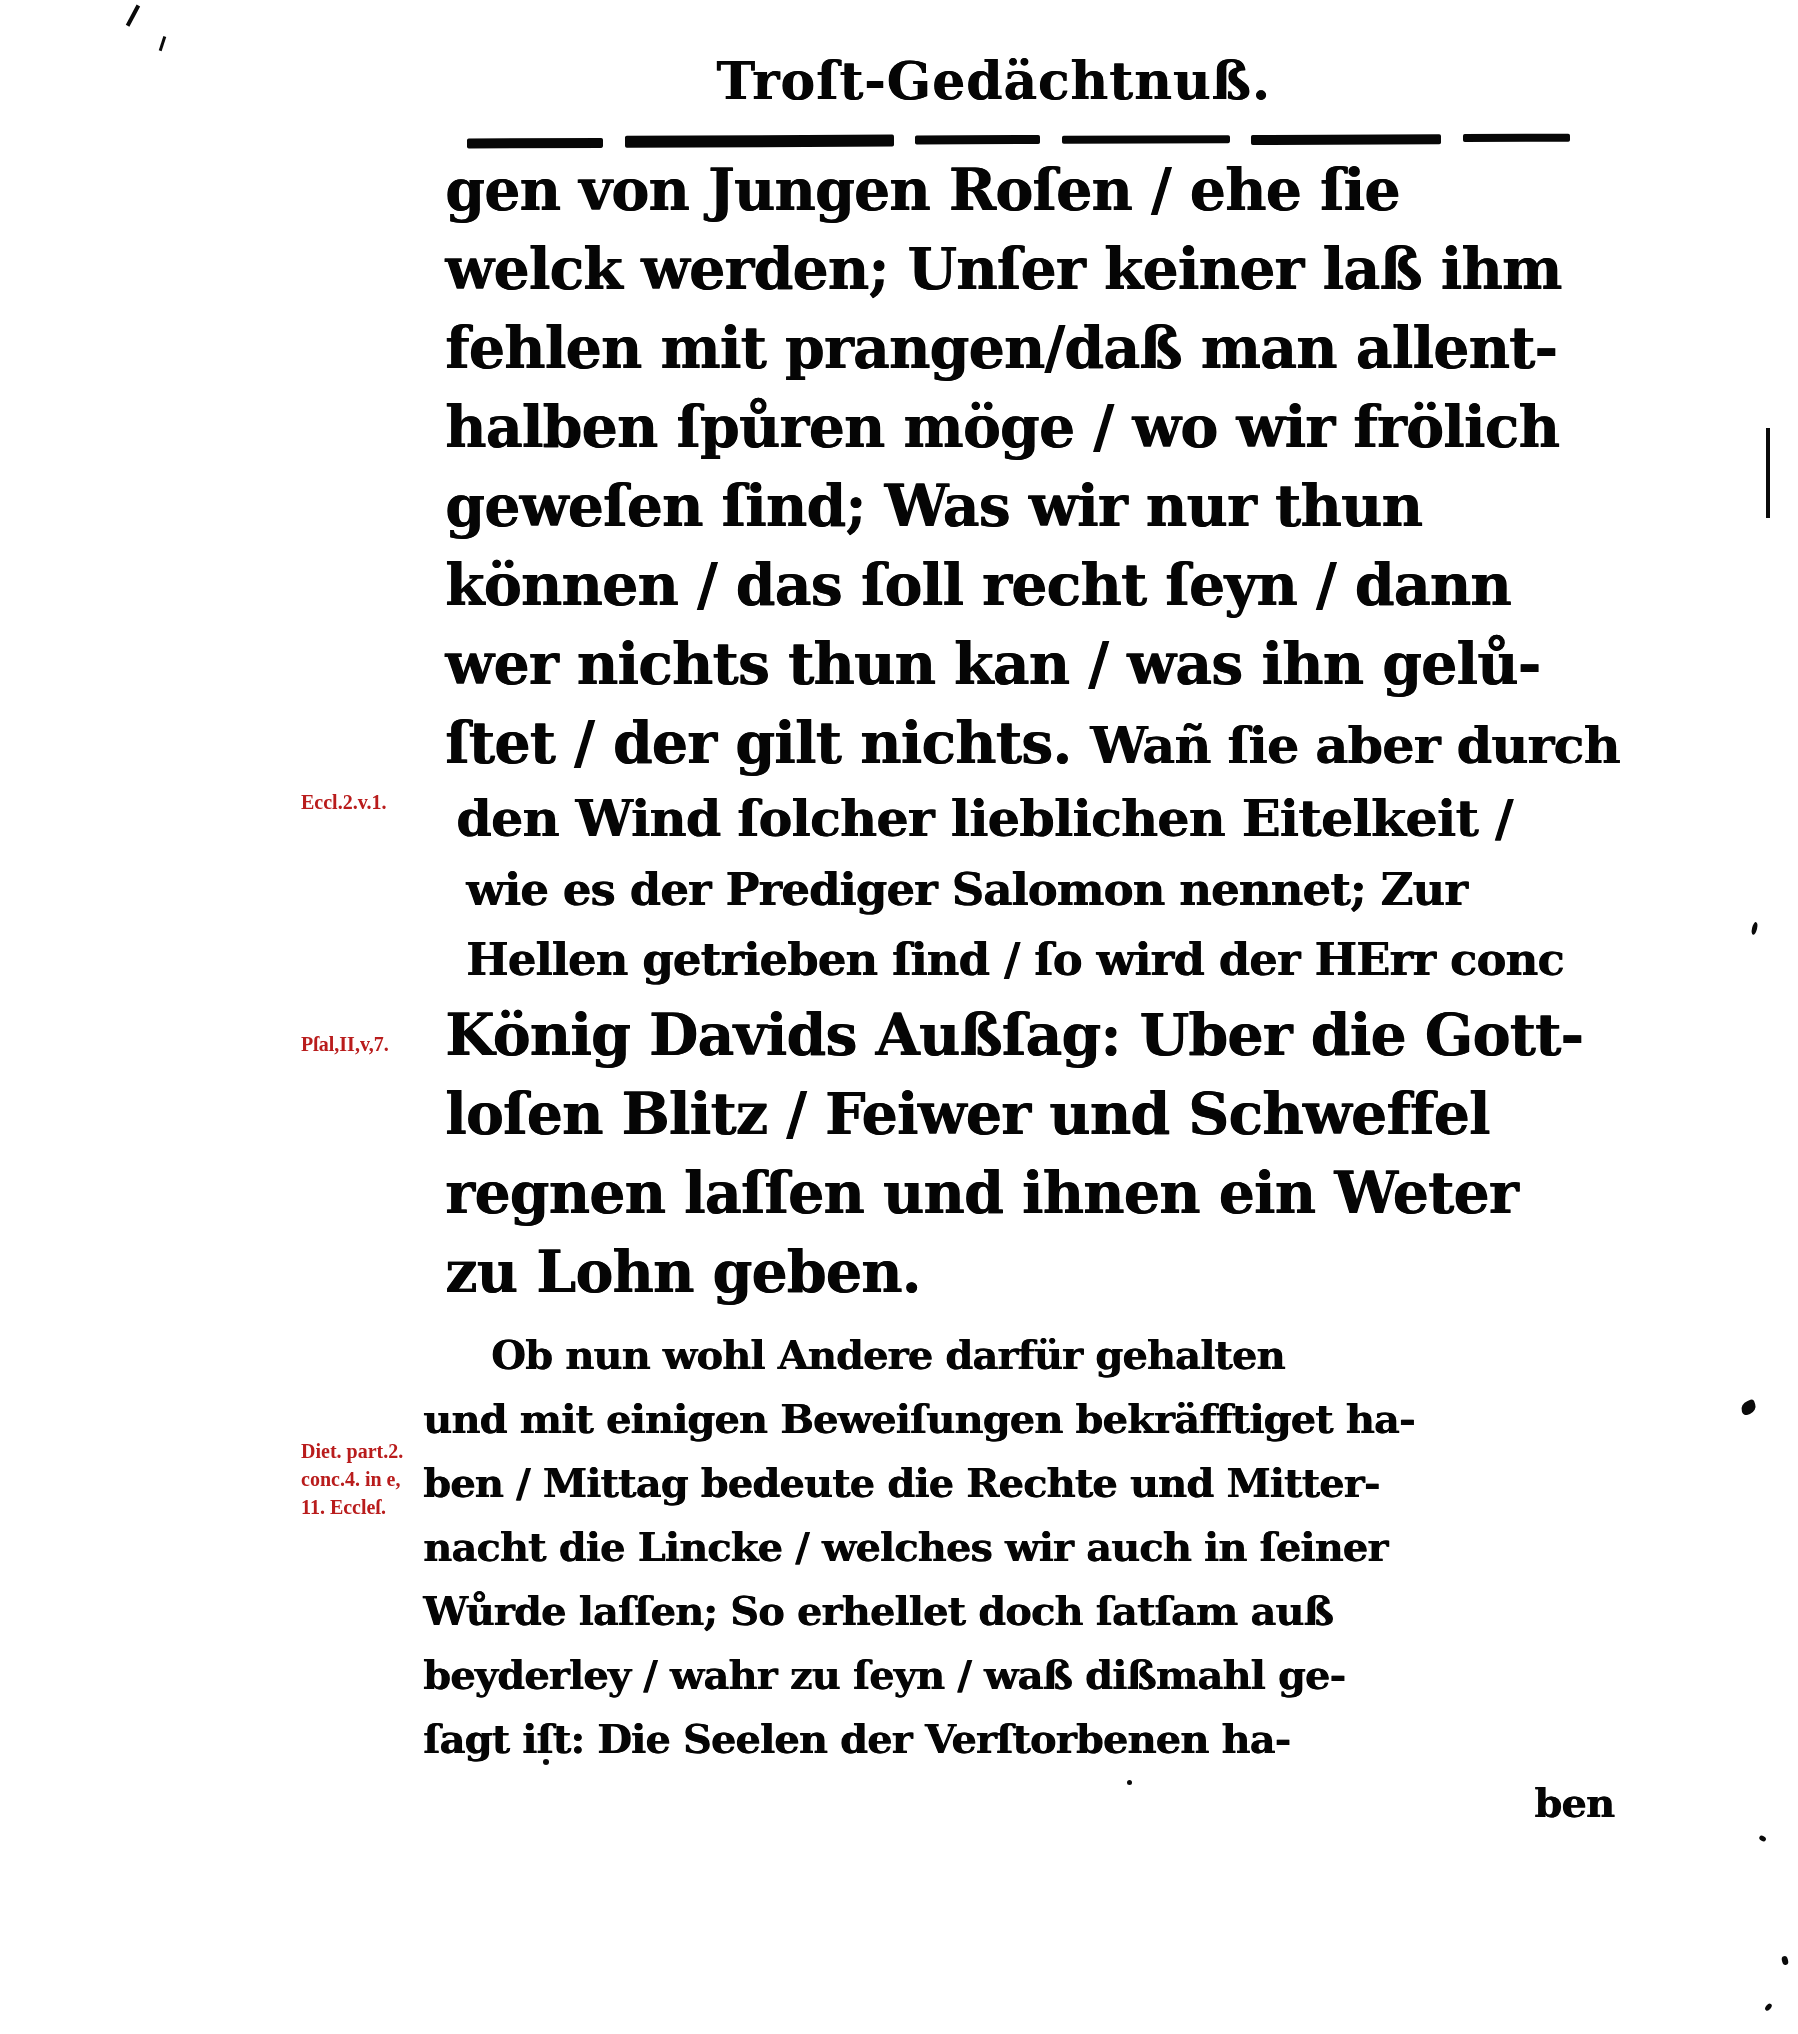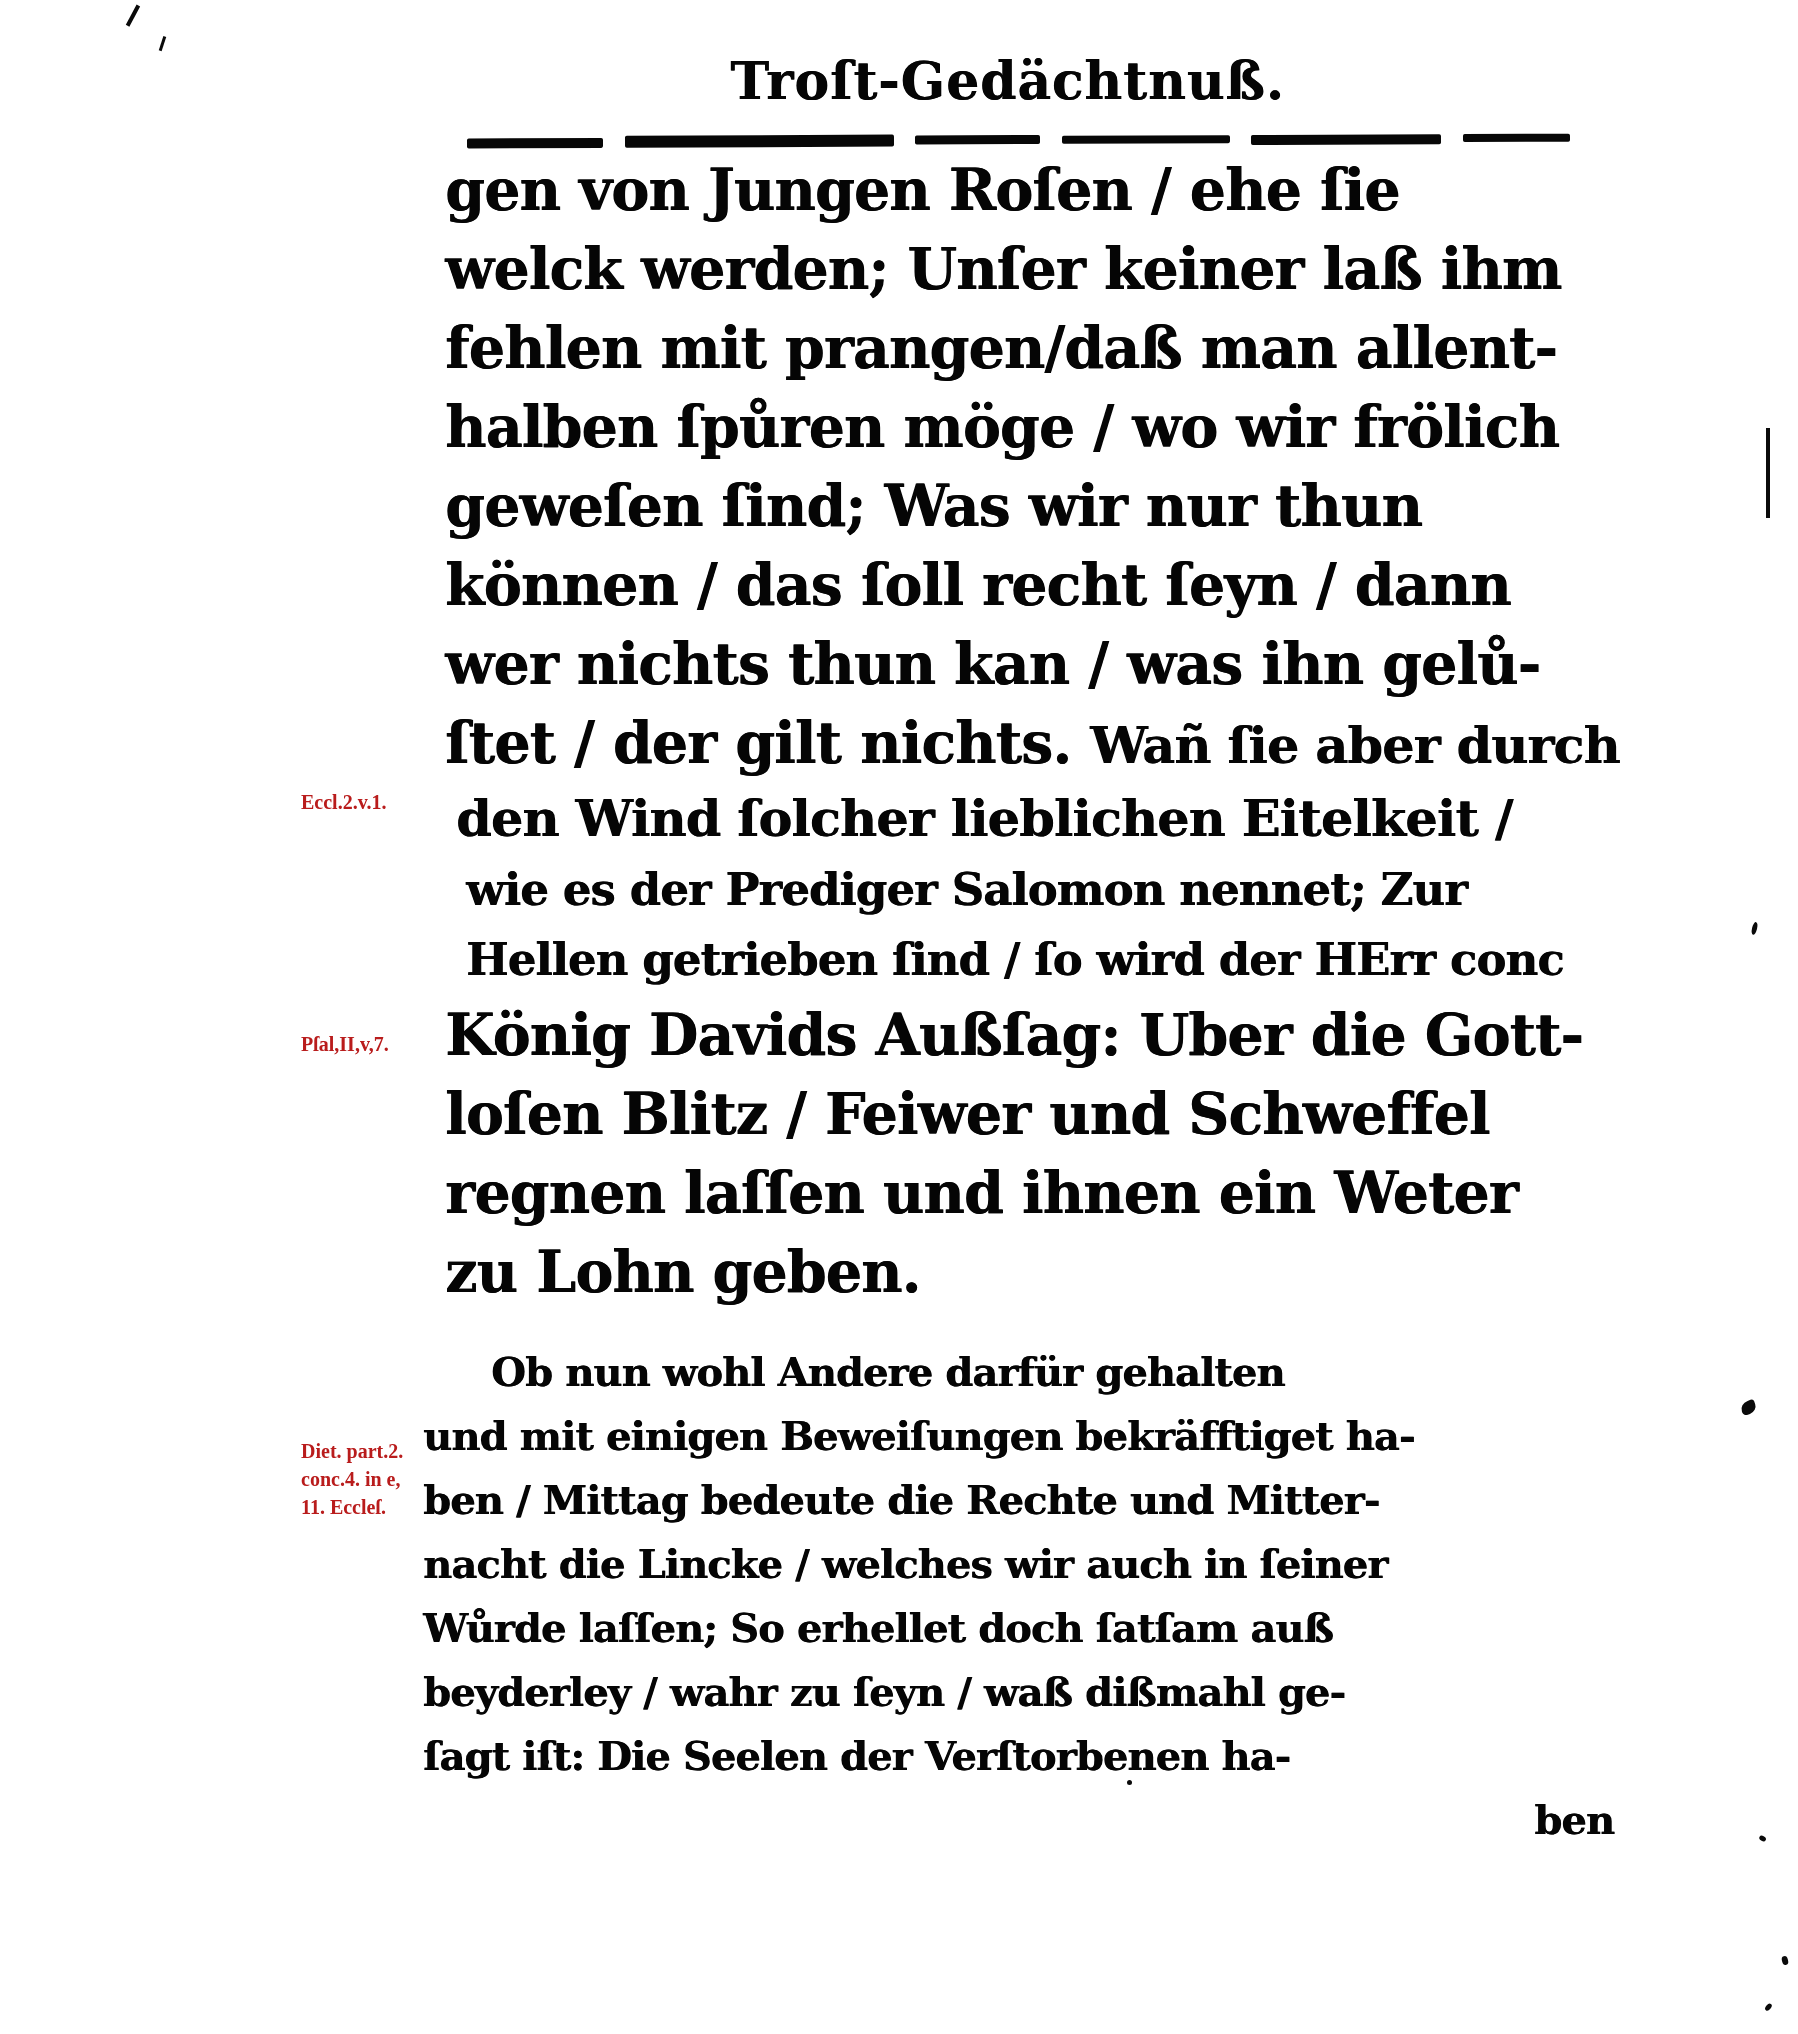--- a/index.html
+++ b/index.html
@@ -2,21 +2,21 @@
 <html style="font-size:14.3px"><head>
 <meta charset="utf-8">
 <style>
   html,body{margin:0;padding:0;}
   body{
     width:1798px;height:2035px;position:relative;background:#ffffff;
     font-family:"DejaVu Serif","Liberation Serif",serif;color:#050505;
     overflow:hidden;
   }
   
-  .header-wrap{position:absolute;left:439px;top:50px;width:1137px;text-align:center;}
+  .header-wrap{position:absolute;left:425px;top:50px;width:1137px;text-align:center;}
   .header-title{
     font-size:52px;font-weight:700;letter-spacing:0.9px;
     text-shadow:0.5px 0 0 #050505;
     white-space:nowrap;
   }
   .header-rule{
     position:absolute;left:467px;top:133px;width:1136px;height:14.3px;
     display:flex;gap:21.5px;align-items:center;transform:rotate(-0.25deg);
   }
   .header-rule .seg{background:#070707;border-radius:1.8px;}
@@ -34,21 +34,21 @@
     letter-spacing:-0.9px;
   }
   .body-line.sz-xl{height:79px;line-height:79px;margin-left:22px;}
   .body-line.sz-lg{height:73px;line-height:73px;margin-left:33px;}
   .body-line.sz-md{height:70px;line-height:70px;margin-left:43px;}
   .body-line.sz-sm{height:64px;line-height:64px;margin-left:0;}
   .body-line .sz-xl{font-size:57px;}
   .body-line .sz-lg{font-size:51px;}
   .body-line .sz-md{font-size:45px;}
   .body-line .sz-sm{font-size:40px;}
-  .body-line.indented{text-indent:68px;margin-top:29px;}
+  .body-line.indented{text-indent:68px;margin-top:12px;}
   .body-line.align-right{text-align:right;}
   
   .margin-note{
     position:absolute;left:301px;width:170px;
     font-family:"Liberation Serif","DejaVu Serif",serif;
     font-size:20px;line-height:28px;font-weight:700;color:#b91c1c;
     letter-spacing:0px;
   }
   .note-1{top:788px;}
   .note-2{top:1030px;}

